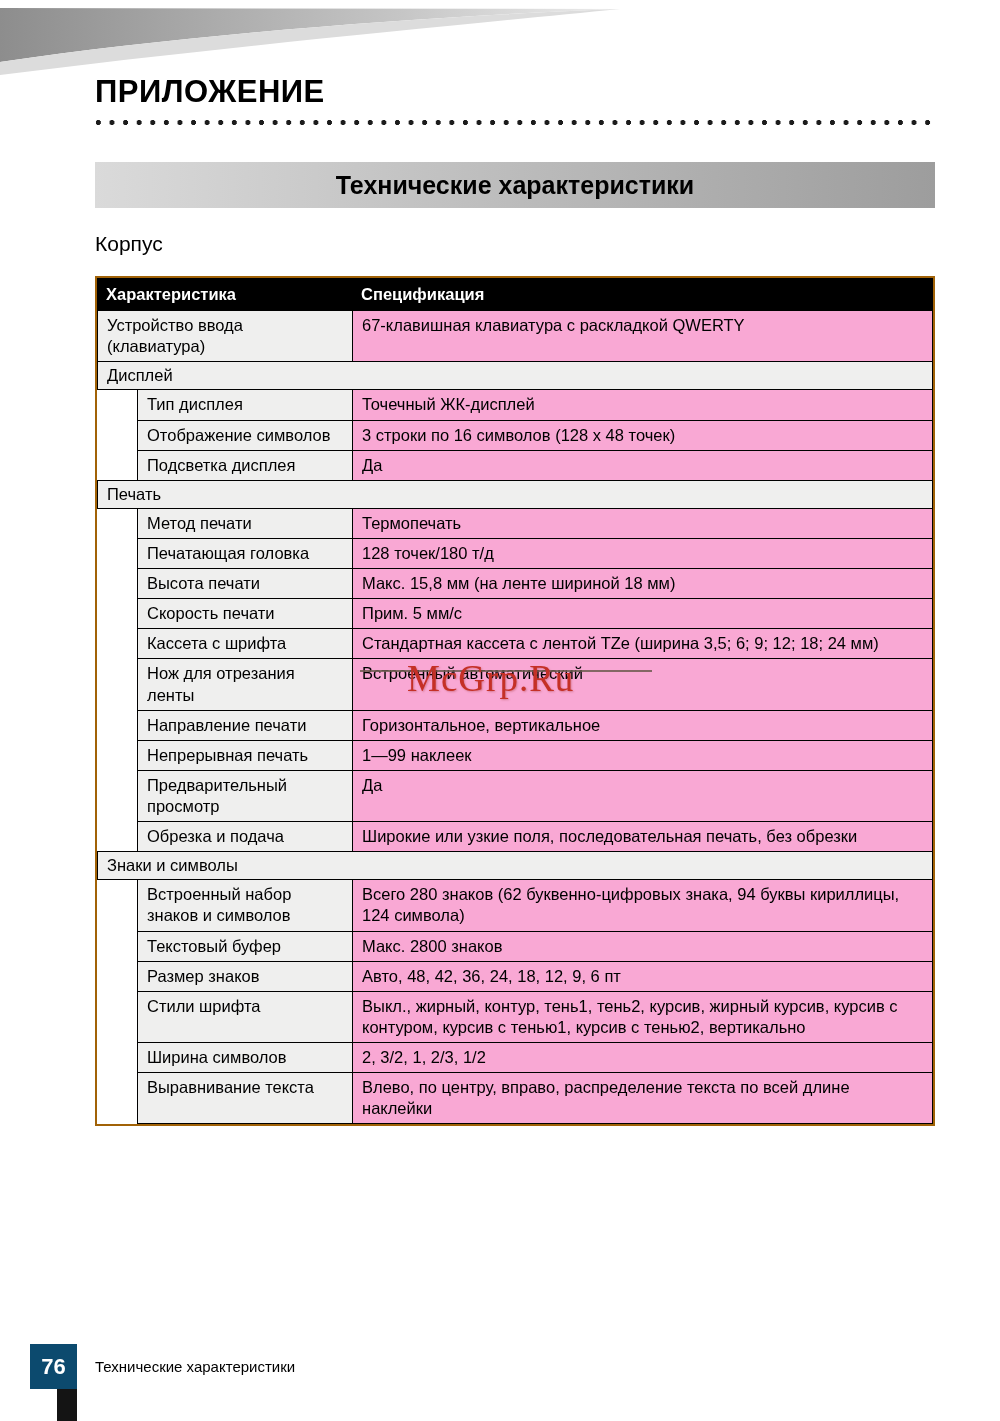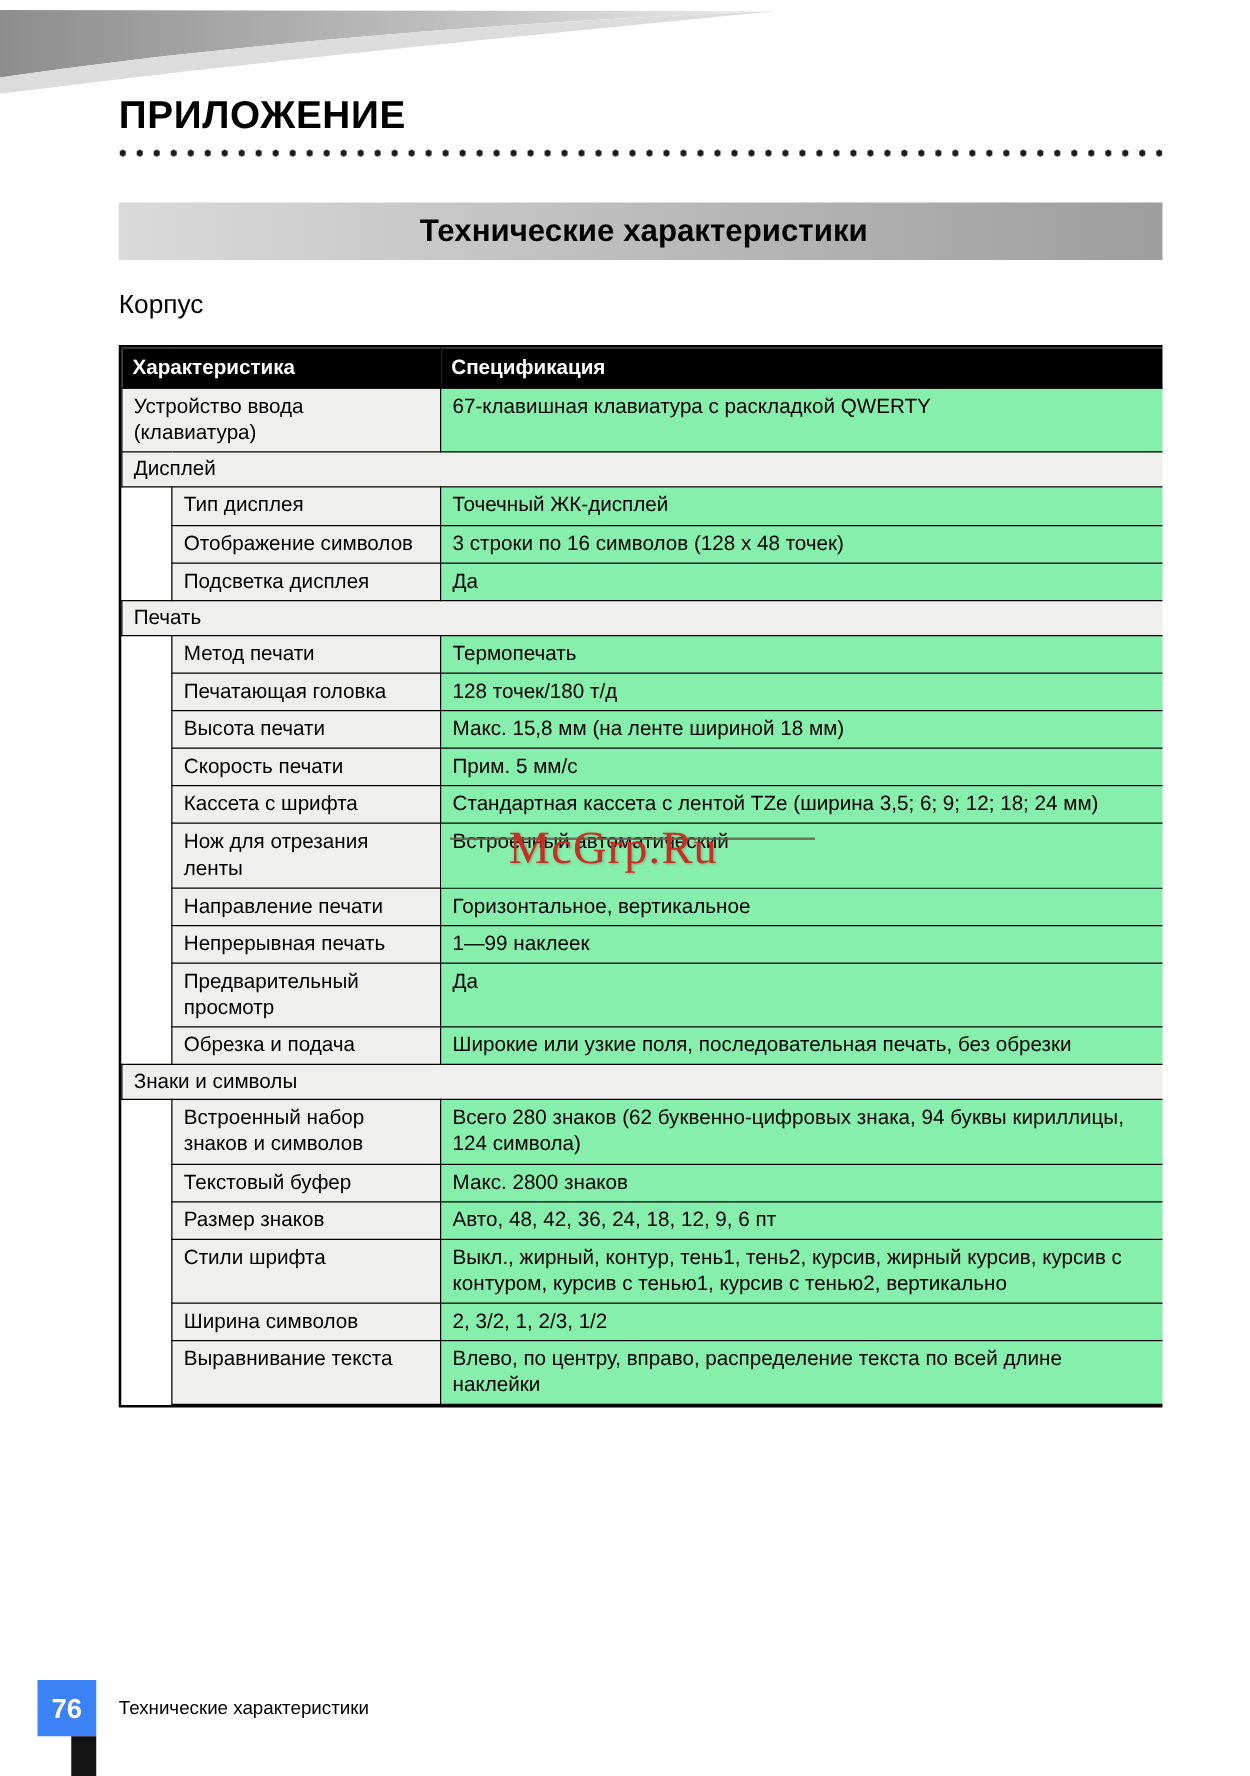--- a/index.html
+++ b/index.html
@@ -1,57 +1,57 @@
 <!DOCTYPE html>
 <html><head>
 <meta charset="utf-8">
 <style>
   * { margin:0; padding:0; box-sizing:border-box; }
   body { background:#fff; }
   .page {
-    position:relative; width:930px; height:1421px; background:#fff;
+    position:relative; width:1000px; height:1421px; background:#fff;
     font-family:"Liberation Sans", sans-serif; color:#000; overflow:hidden;
   }
   .corner-swoosh { position:absolute; left:0; top:0; width:620px; height:80px; }
   .content { position:absolute; left:95px; top:0; width:840px; }
   .page-title { margin-top:74px; font-size:31px; font-weight:bold; letter-spacing:0.5px; }
   .dotted {
     margin-top:9px; height:7px; width:100%;
     background-image: radial-gradient(circle at 3.2px 3.5px, #1c1c1c 2.5px, transparent 2.7px);
     background-size:13.6px 7px; background-repeat:repeat-x;
   }
   .banner {
     margin-top:36px; height:46px; display:flex; align-items:center; justify-content:center;
     font-size:25px; font-weight:bold;
     background: linear-gradient(to right, #dadada, #9d9d9d);
   }
   .subheading { margin-top:24px; margin-bottom:20px; font-size:21px; font-weight:normal; }
-  .table-frame { border:2px solid #000000; }
+  .table-frame { border:2px solid #a16207; }
   table.spec { border-collapse:collapse; width:100%; table-layout:fixed; }
   table.spec th, table.spec td {
     font-size:16.5px; line-height:1.28; vertical-align:top; text-align:left;
     word-wrap:break-word;
   }
   th.head {
     background:#000; color:#fff; text-align:center; font-size:18px; font-weight:bold;
     padding:5px 8px; border:1px solid #000;
   }
   td.section-cell { background:#efefee; border:1px solid #000; padding:3px 9px; }
   td.label-cell { background:#efefee; border:1px solid #000; padding:4px 9px; }
-  td.value-cell { background:#86efac; border:1px solid #000; padding:4px 9px; }
+  td.value-cell { background:#f9a8d4; border:1px solid #000; padding:4px 9px; }
   td.gutter { border:none; background:#fff; }
   td.wm-anchor { position:relative; }
   .wm-line { position:absolute; left:7px; top:11px; width:292px; height:2px; background:#6e5c50; opacity:.85; }
   .wm-text {
     position:absolute; left:54px; top:-4px; font-family:"Liberation Serif", serif;
     font-weight:normal; font-size:37px; color:#c53026; letter-spacing:1px;
     text-shadow:1px 1px 2px rgba(150,40,30,.35); white-space:nowrap;
   }
   .page-num {
-    position:absolute; left:30px; top:1344px; width:47px; height:45px; background:#3b82f6;
+    position:absolute; left:30px; top:1344px; width:47px; height:45px; background:#0c4a6e;
     color:#fff; font-size:22px; font-weight:bold; display:flex; align-items:center; justify-content:center;
   }
   .footer-text { position:absolute; left:95px; top:1358px; font-size:15px; }
   .tab-mark { position:absolute; left:57px; top:1389px; width:20px; height:32px; background:#141414; }
 </style>
 </head>
 <body>
 
 <div class="page">
 

